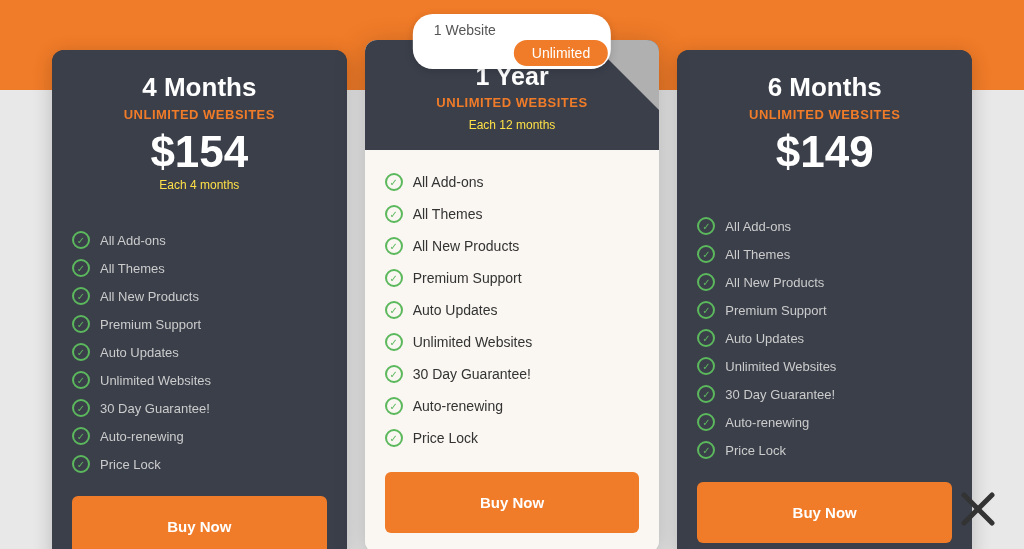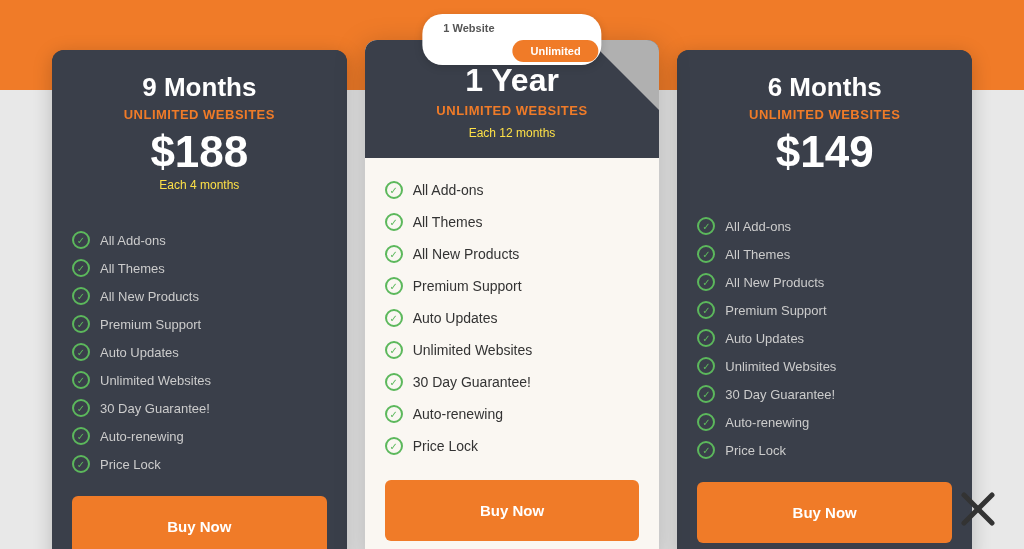--- a/index.html
+++ b/index.html
@@ -42,22 +42,22 @@
       background: white;
       border-radius: 20px;
       padding: 3px;
       z-index: 10;
       box-shadow: 0 2px 8px rgba(0,0,0,0.15);
     }
 
     .toggle-option {
       padding: 5px 18px;
       border-radius: 16px;
-      font-size: 11px;
-      font-weight: 700;
+      font-size: 14px;
+      font-weight: 400;
       cursor: pointer;
       color: #555;
     }
 
     .toggle-option.active {
       background: #F07B28;
       color: white;
       margin-top: 23px;
     }
 
@@ -100,21 +100,21 @@
     }
 
     .card-header .plan-name {
       font-size: 26px;
       font-weight: 700;
       color: white;
       margin-bottom: 4px;
     }
 
     .card-header .plan-name.large {
-      font-size: 32px;
+      font-size: 25px;
     }
 
     .card-header .subtitle {
       color: #F07B28;
       font-size: 13px;
       font-weight: 700;
       margin-bottom: 8px;
       text-transform: uppercase;
       letter-spacing: 0.5px;
     }
@@ -217,23 +217,23 @@
 
   <div class="toggle-container">
     <div class="toggle-option">1 Website</div>
     <div class="toggle-option active">Unlimited</div>
   </div>
 
   <div class="cards-container">
 
     <div class="card">
       <div class="card-header">
-        <div class="plan-name">9 Months</div>
+        <div class="plan-name">4 Months</div>
         <div class="subtitle">Unlimited Websites</div>
-        <div class="price">$188</div>
+        <div class="price">$154</div>
         <div class="period">Each 4 months</div>
       </div>
       <div class="card-body">
         <ul class="feature-list">
           <li class="feature-item">
             <span class="check-icon">✓</span>
             <span>All Add-ons</span>
           </li>
           <li class="feature-item">
             <span class="check-icon">✓</span>

